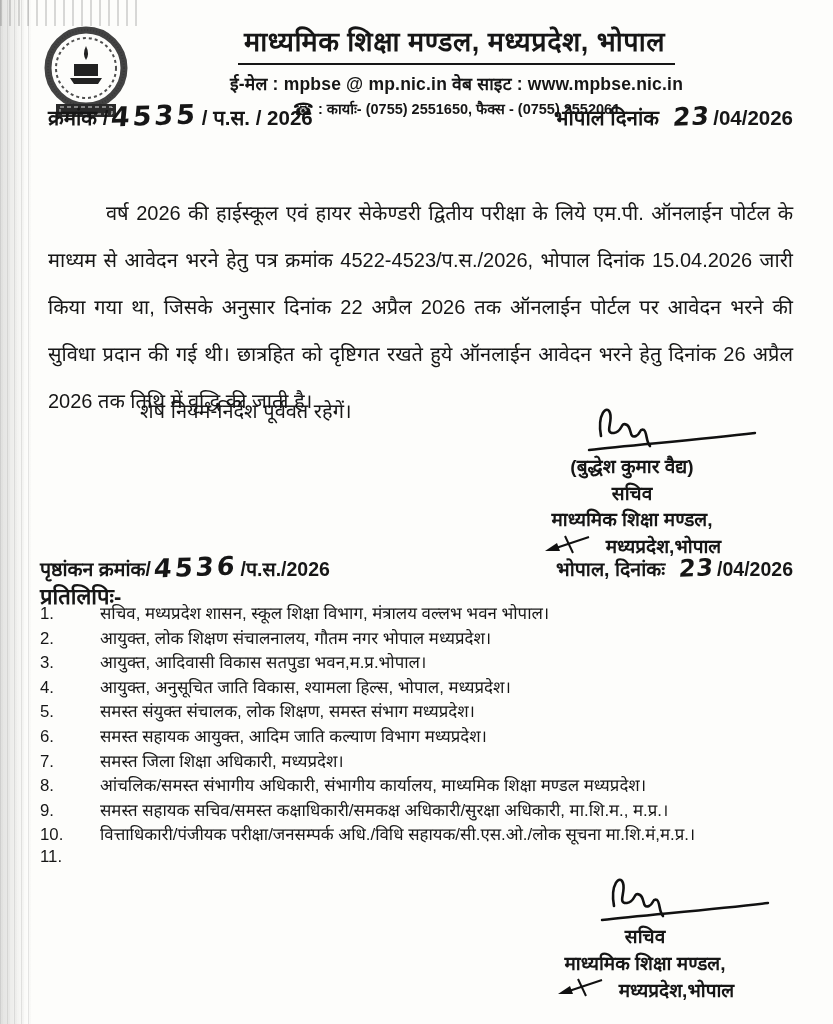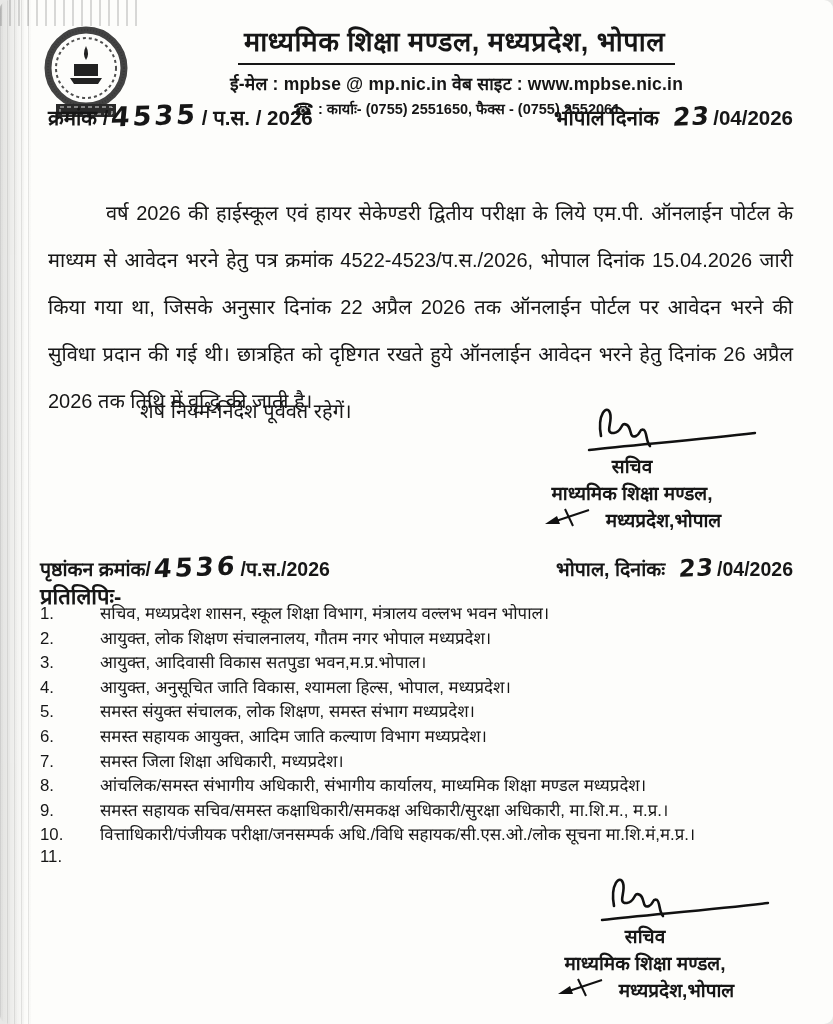--- a/index.html
+++ b/index.html
@@ -5,21 +5,20 @@
 <style>
   html,body{margin:0;padding:0;background:#e8e8e6;}
   .page{
     position:relative;
     width:833px;height:1024px;
     margin:0 auto;
     background:#fdfdfb;
     font-family:"Liberation Sans","DejaVu Sans",sans-serif;
     color:#161616;
     overflow:hidden;
-    border-radius:9px;
   }
   
   .noise-left{
     position:absolute;left:0;top:0;bottom:0;width:34px;
     background:
       repeating-linear-gradient(90deg, rgba(45,45,45,.22) 0 1px, rgba(45,45,45,.04) 1px 3px, rgba(255,255,255,0) 3px 7px),
       linear-gradient(90deg, rgba(60,60,60,.25), rgba(60,60,60,0) 80%);
     opacity:.55;
   }
   .noise-top{
@@ -134,20 +133,21 @@
   <p class="body-par">वर्ष 2026 की हाईस्कूल एवं हायर सेकेण्डरी द्वितीय परीक्षा के लिये एम.पी. ऑनलाईन पोर्टल के माध्यम से आवेदन भरने हेतु पत्र क्रमांक 4522-4523/प.स./2026, भोपाल दिनांक 15.04.2026 जारी किया गया था, जिसके अनुसार दिनांक 22 अप्रैल 2026 तक ऑनलाईन पोर्टल पर आवेदन भरने की सुविधा प्रदान की गई थी। छात्रहित को दृष्टिगत रखते हुये ऑनलाईन आवेदन भरने हेतु दिनांक 26 अप्रैल 2026 तक तिथि में वृद्धि की जाती है।</p>
   <p class="closing-par">शेष नियम-निर्देश पूर्ववत रहेगें।</p>
 
   <div class="sig sig1">
     <div class="scribble">
       <svg width="170" height="52" viewBox="0 0 170 52">
         <path d="M14 34 C10 12, 20 2, 23 11 C26 20, 17 32, 27 31 C36 30, 33 19, 40 23 C45 26, 42 37, 49 34 C54 32, 52 26, 57 28 C60 30, 59 40, 63 44" fill="none" stroke="#111" stroke-width="2.6" stroke-linecap="round"></path>
         <path d="M2 48 C45 43, 110 38, 168 31" fill="none" stroke="#111" stroke-width="2.4" stroke-linecap="round"></path>
       </svg>
     </div>
+    <div>(बुद्धेश कुमार वैद्य)</div>
     <div>सचिव</div>
     <div>माध्यमिक शिक्षा मण्डल,</div>
     <div class="org2">
       <span class="arrow-mark">
         <svg width="48" height="20" viewBox="0 0 48 20">
           <path d="M46 3 L10 15" stroke="#111" stroke-width="2" fill="none"></path>
           <path d="M14 9 L2 17 L17 17 Z" fill="#111"></path>
           <path d="M22 2 L30 19" stroke="#111" stroke-width="2" fill="none"></path>
         </svg>
       </span>

